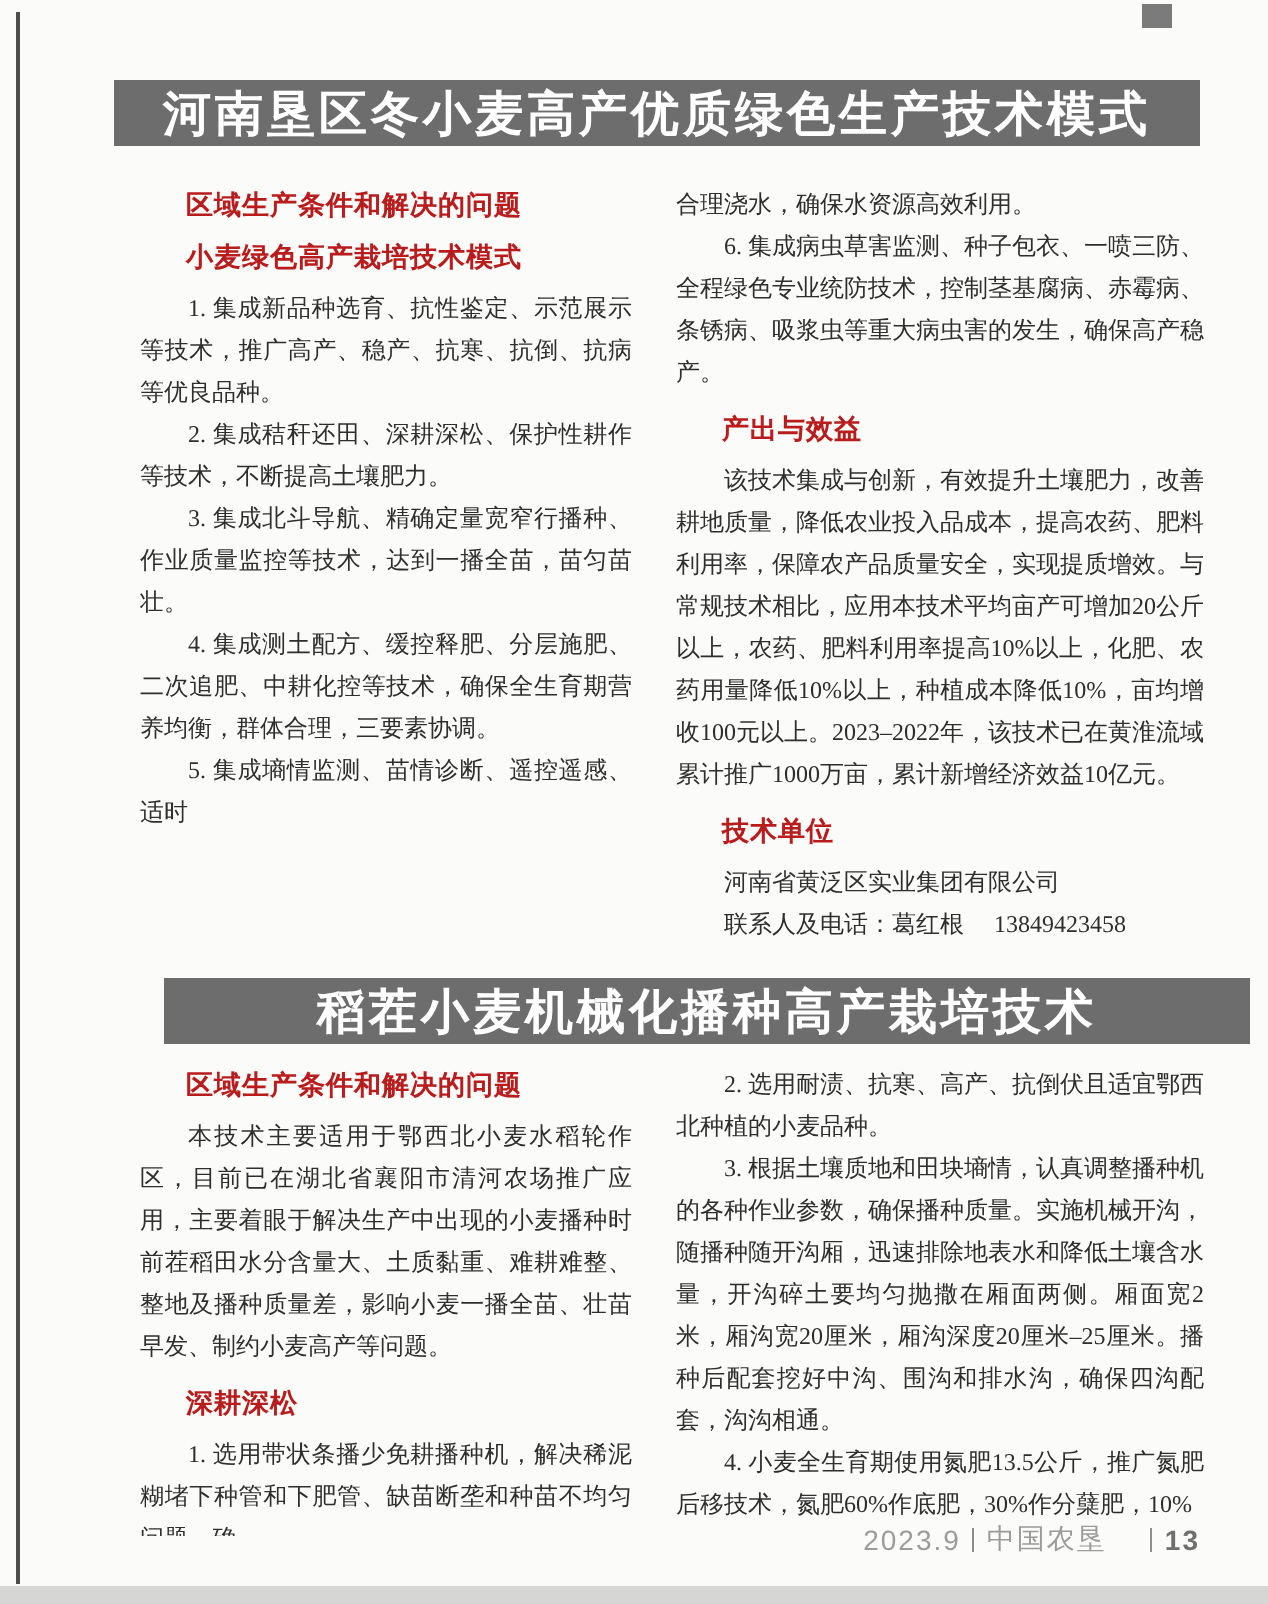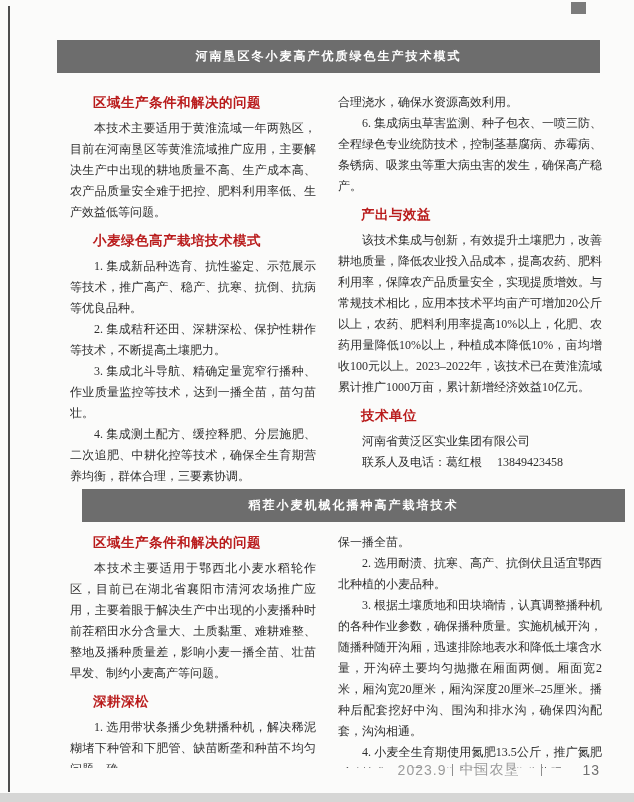--- a/index.html
+++ b/index.html
@@ -22,21 +22,21 @@
   .corner-mark {
     position: absolute; left: 571px; top: 2px;
     width: 15px; height: 12px; background: #7b7b7b;
   }
   
   .banner {
     position: absolute; left: 57px; width: 543px; height: 33px;
     background: #6d6d6d; color: #ffffff;
     display: flex; align-items: center; justify-content: center;
     font-family: Liberation Sans, sans-serif;
-    font-weight: bold; font-size: 12px; letter-spacing: 2px;
+    font-weight: bold; font-size: 24px; letter-spacing: 2px;
   }
   #banner-1 { top: 40px; }
   #banner-2 { top: 489px; margin-left: 25px; }
   
   .cols {
     position: absolute; left: 70px; width: 532px;
     display: flex; gap: 22px; overflow: hidden;
   }
   #a1-cols { top: 92px; height: 394px; }
   #a2-cols { top: 532px; height: 236px; }
@@ -62,37 +62,36 @@
   .footer {
     position: absolute; top: 762px; left: 70px; width: 530px; height: 16px;
     display: flex; justify-content: flex-end; align-items: center; gap: 6px;
     font-family: "Liberation Sans", sans-serif;
     font-size: 14px; color: #9b9b9b; letter-spacing: 1px;
   }
   .footer .vbar {
     width: 1px; height: 12px; background: #8d8d8d; display: inline-block;
   }
   .footer .gap { width: 10px; display: inline-block; }
-  .footer .page-num { color: #6f6f6f; font-weight: normal; margin-left: 34px; }
+  .footer .page-num { color: #6f6f6f; font-weight: bold; }
 </style>
 </head>
 <body>
 
 <div class="scan-edge-line"></div>
 <div class="corner-mark"></div>
 <div class="bottom-strip"></div>
 
 <div class="banner" id="banner-1">
   <span>河南垦区冬小麦高产优质绿色生产技术模式</span>
 </div>
 
 <div class="cols" id="a1-cols">
   <div class="col-l">
     <h3>区域生产条件和解决的问题</h3>
-    <p>本技术主要适用于黄淮流域一年两熟区，目前在河南垦区等黄淮流域推广应用，主要解决生产中出现的耕地质量不高、生产成本高、农产品质量安全难于把控、肥料利用率低、生产效益低等问题。</p>
     <h3>小麦绿色高产栽培技术模式</h3>
     <p>1. 集成新品种选育、抗性鉴定、示范展示等技术，推广高产、稳产、抗寒、抗倒、抗病等优良品种。</p>
     <p>2. 集成秸秆还田、深耕深松、保护性耕作等技术，不断提高土壤肥力。</p>
     <p>3. 集成北斗导航、精确定量宽窄行播种、作业质量监控等技术，达到一播全苗，苗匀苗壮。</p>
     <p>4. 集成测土配方、缓控释肥、分层施肥、二次追肥、中耕化控等技术，确保全生育期营养均衡，群体合理，三要素协调。</p>
     <p>5. 集成墒情监测、苗情诊断、遥控遥感、适时</p>
   </div>
   <div class="col-r">
     <p class="cont">合理浇水，确保水资源高效利用。</p>
     <p>6. 集成病虫草害监测、种子包衣、一喷三防、全程绿色专业统防技术，控制茎基腐病、赤霉病、条锈病、吸浆虫等重大病虫害的发生，确保高产稳产。</p>
@@ -109,21 +108,20 @@
 </div>
 
 <div class="cols" id="a2-cols">
   <div class="col-l">
     <h3>区域生产条件和解决的问题</h3>
     <p>本技术主要适用于鄂西北小麦水稻轮作区，目前已在湖北省襄阳市清河农场推广应用，主要着眼于解决生产中出现的小麦播种时前茬稻田水分含量大、土质黏重、难耕难整、整地及播种质量差，影响小麦一播全苗、壮苗早发、制约小麦高产等问题。</p>
     <h3>深耕深松</h3>
     <p>1. 选用带状条播少免耕播种机，解决稀泥糊堵下种管和下肥管、缺苗断垄和种苗不均匀问题，确</p>
   </div>
   <div class="col-r">
-    <p class="cont">保一播全苗。</p>
     <p>2. 选用耐渍、抗寒、高产、抗倒伏且适宜鄂西北种植的小麦品种。</p>
     <p>3. 根据土壤质地和田块墒情，认真调整播种机的各种作业参数，确保播种质量。实施机械开沟，随播种随开沟厢，迅速排除地表水和降低土壤含水量，开沟碎土要均匀抛撒在厢面两侧。厢面宽2米，厢沟宽20厘米，厢沟深度20厘米–25厘米。播种后配套挖好中沟、围沟和排水沟，确保四沟配套，沟沟相通。</p>
     <p>4. 小麦全生育期使用氮肥13.5公斤，推广氮肥后移技术，氮肥60%作底肥，30%作分蘖肥，10%</p>
   </div>
 </div>
 
 <div class="footer">
   <span>2023.9</span>
   <span class="vbar"></span>
   <span>中国农垦</span>

